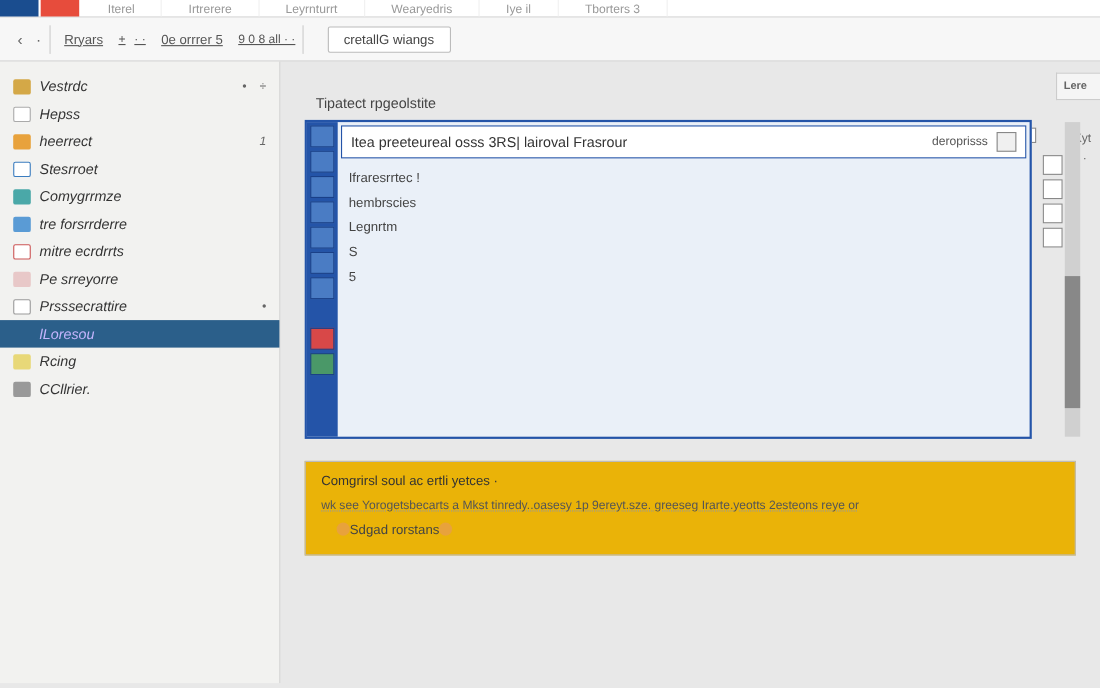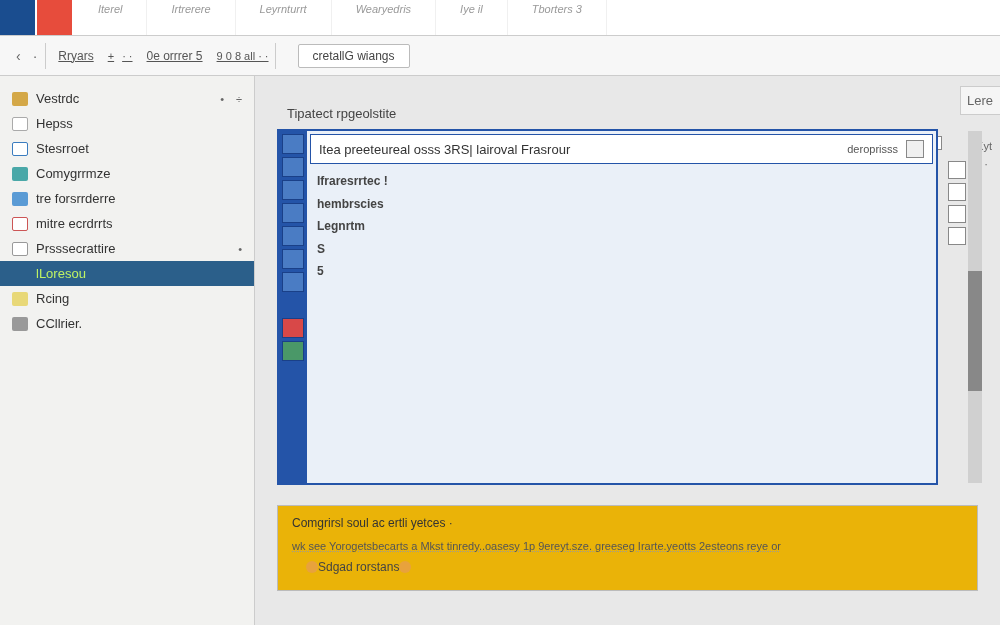--- a/index.html
+++ b/index.html
@@ -1,75 +1,75 @@
 <!DOCTYPE html>
 <html><head>
 <meta charset="utf-8">
 <style>
   * { box-sizing: border-box; margin: 0; padding: 0; font-family: Tahoma, Geneva, sans-serif; }
   body { background: #e8e8e8; width: 1000px; height: 625px; overflow: hidden; font-size: 12px; color: #333; }
 
   
-  .top-strip { height: 36px; background: #fff; border-bottom: 1px solid #ccc; display: flex; align-items: stretch; font-style: italic; }
+  .top-strip { height: 16px; background: #fff; border-bottom: 1px solid #ccc; display: flex; align-items: stretch; }
   .strip-btn { width: 35px; background: #1a4d8f; margin-right: 2px; }
   .strip-btn.red { background: #e74c3c; width: 35px; }
   .strip-tab { padding: 3px 24px; color: #999; font-size: 11px; border-right: 1px solid #f0f0f0; cursor: pointer; }
 
   
   .menu-bar { height: 40px; background: #f7f7f7; border-bottom: 1px solid #ccc; display: flex; align-items: center; padding: 0 10px; }
   .nav-arrow { font-size: 14px; color: #666; padding: 0 6px; cursor: pointer; }
   .menu-item { padding: 6px 24px; font-size: 13px; color: #333; cursor: pointer; }
   .menu-sep { width: 1px; height: 26px; background: #ccc; margin: 0 2px; }
   .menu-sub { padding: 6px 10px; font-size: 12px; color: #555; cursor: pointer; text-decoration: underline; }
   .menu-sub.small { padding: 6px 4px; font-size: 11px; }
   .menu-box { border: 1px solid #bbb; padding: 4px 14px; font-size: 12px; color: #444; background: #fff; margin-left: 20px; cursor: pointer; border-radius: 2px; }
 
   
   .main { display: flex; height: calc(100% - 60px); }
 
   
-  .sidebar { width: 255px; background: #f2f2f0; border-right: 1px solid #ccc; padding-top: 10px; }
+  .sidebar { width: 255px; background: #f2f2f0; border-right: 1px solid #ccc; padding-top: 10px; font-style: italic; }
   .side-item { display: flex; align-items: center; padding: 5px 12px; font-size: 13px; color: #333; cursor: pointer; position: relative; }
-  .side-item.selected { background: #2b5f8a; color: #bef264; }
+  .side-item.selected { background: #2b5f8a; color: #c4b5fd; }
   .side-icon { width: 16px; height: 14px; margin-right: 8px; display: inline-block; border-radius: 2px; flex-shrink: 0; }
   .side-badge { position: absolute; right: 30px; font-size: 11px; color: #666; }
   .side-badge2 { position: absolute; right: 12px; font-size: 11px; color: #666; }
   .ic-folder { background: #d4a847; }
   .ic-doc { background: #fff; border: 1px solid #aaa; }
   .ic-orange { background: #e8a23c; }
   .ic-blue { background: #fff; border: 1px solid #3a7cbf; }
   .ic-teal { background: #4aa8a8; }
   .ic-docblue { background: #5a9bd5; }
   .ic-red { background: #fff; border: 1px solid #cc5555; }
   .ic-lightred { background: #e8c8c8; }
   .ic-clip { background: #fff; border: 1px solid #999; }
   .ic-yellow { background: #e8d878; }
   .ic-gray { background: #999; }
 
   
   .content { flex: 1; background: #e8e8e8; position: relative; padding: 12px; display: flex; flex-direction: column; }
 
   .right-panel { position: absolute; right: 0; top: 10px; width: 40px; background: #f5f5f5; border: 1px solid #ccc; border-right: none; padding: 4px; }
-  .right-panel .lbl { font-size: 13px; color: #666; padding: 2px; }
+  .right-panel .lbl { font-size: 10px; color: #666; padding: 2px; font-weight: bold; }
 
   .panel-title { font-size: 13px; color: #444; padding: 18px 0 8px 20px; }
 
-  .editor-box { margin-left: 10px; margin-right: 50px; border: 2px solid #2454a8; background: #eaf0f8; display: flex; height: 356px; position: relative; }
+  .editor-box { margin-left: 10px; margin-right: 50px; border: 2px solid #2454a8; background: #eaf0f8; display: flex; height: 290px; position: relative; }
   .icon-col { width: 28px; background: #2454a8; display: flex; flex-direction: column; padding: 3px; gap: 3px; }
   .icon-col .ic { width: 22px; height: 20px; background: #4a7cc4; border: 1px solid #1a4088; cursor: pointer; }
   .icon-col .ic.red { background: #d84848; }
   .icon-col .ic.green { background: #4a9868; }
   .icon-col .ic.none { background: transparent; border: none; }
 
   .editor-main { flex: 1; display: flex; flex-direction: column; }
   .editor-header { background: #fff; border: 1px solid #2454a8; margin: 3px; padding: 5px 8px; display: flex; align-items: center; font-size: 13px; }
   .editor-header .flag { font-size: 11px; color: #555; margin-left: auto; padding-right: 6px; }
   .editor-header .hbtn { width: 18px; height: 18px; border: 1px solid #888; background: #f0f0f0; cursor: pointer; margin-left: 2px; }
 
-  .editor-body { flex: 1; padding: 4px 10px; font-size: 12px; color: #444; line-height: 1.8; font-weight: bold; }
+  .editor-body { flex: 1; padding: 4px 10px; font-size: 12px; color: #444; line-height: 1.8; }
   .editor-body div { border-bottom: 1px dotted transparent; }
 
   .side-icons-right { position: absolute; right: -30px; top: 30px; display: flex; flex-direction: column; gap: 4px; }
   .side-icons-right .sic { width: 18px; height: 18px; border: 1px solid #888; background: #fff; cursor: pointer; }
   .scroll-track { position: absolute; right: -46px; top: 0; width: 14px; height: 100%; background: #d0d0d0; }
   .scroll-thumb { position: absolute; right: -46px; top: 140px; width: 14px; height: 120px; background: #888; }
 
   
   .console { margin: 20px 10px 0 10px; border: 1px solid #bbb; background: #eab308; padding: 10px 14px; }
   .console-title { font-size: 12px; color: #333; margin-bottom: 8px; }
@@ -114,34 +114,43 @@
       <span class="side-icon ic-folder"></span>
       <span>Vestrdc</span>
       <span class="side-badge">•</span>
       <span class="side-badge2">÷</span>
     </div>
     <div class="side-item">
       <span class="side-icon ic-doc"></span>
       <span>Hepss</span>
     </div>
     <div class="side-item">
+      <span class="side-icon ic-orange"></span>
+      <span>heerrect</span>
+      <span class="side-badge2">1</span>
+    </div>
+    <div class="side-item">
       <span class="side-icon ic-blue"></span>
       <span>Stesrroet</span>
     </div>
     <div class="side-item">
       <span class="side-icon ic-teal"></span>
       <span>Comygrrmze</span>
     </div>
     <div class="side-item">
       <span class="side-icon ic-docblue"></span>
       <span>tre forsrrderre</span>
     </div>
     <div class="side-item">
       <span class="side-icon ic-red"></span>
       <span>mitre ecrdrrts</span>
+    </div>
+    <div class="side-item">
+      <span class="side-icon ic-lightred"></span>
+      <span>Pe srreyorre</span>
     </div>
     <div class="side-item">
       <span class="side-icon ic-clip"></span>
       <span>Prsssecrattire</span>
       <span class="side-badge2">•</span>
     </div>
     <div class="side-item selected">
       <span class="side-icon" style="background:transparent"></span>
       <span>lLoresou</span>
     </div>

